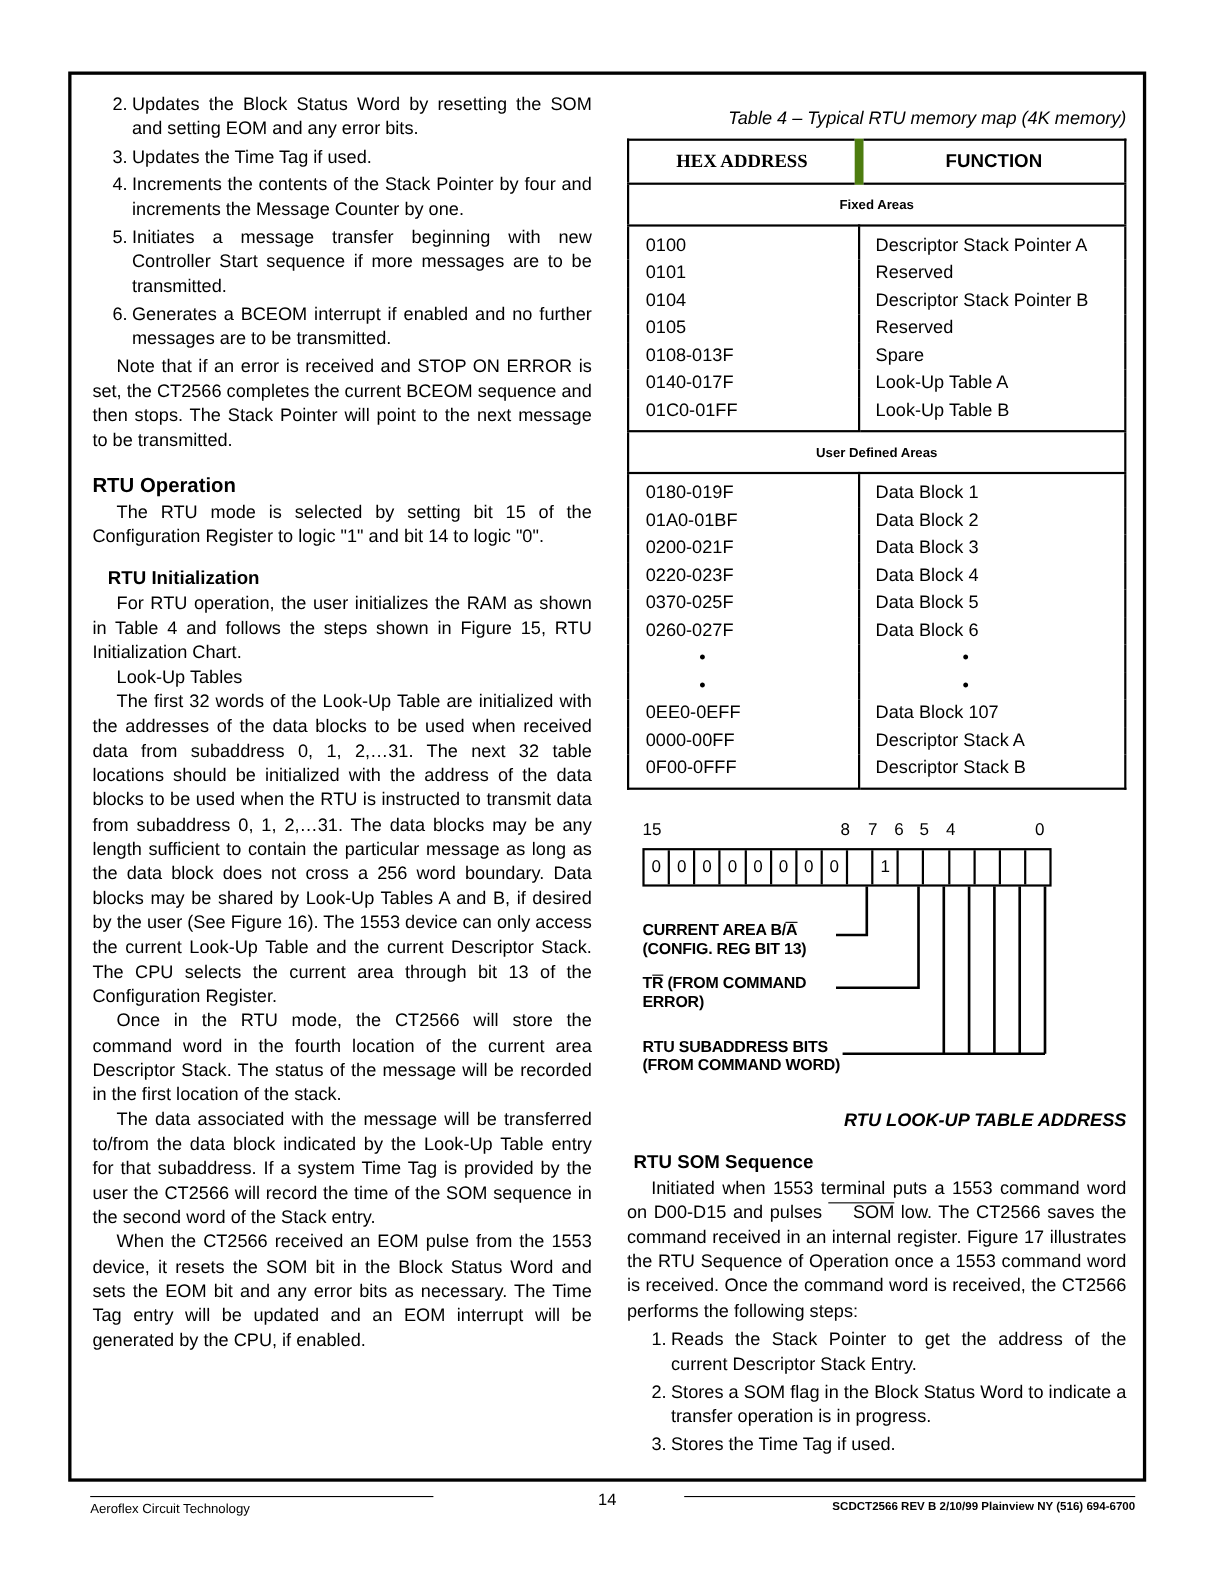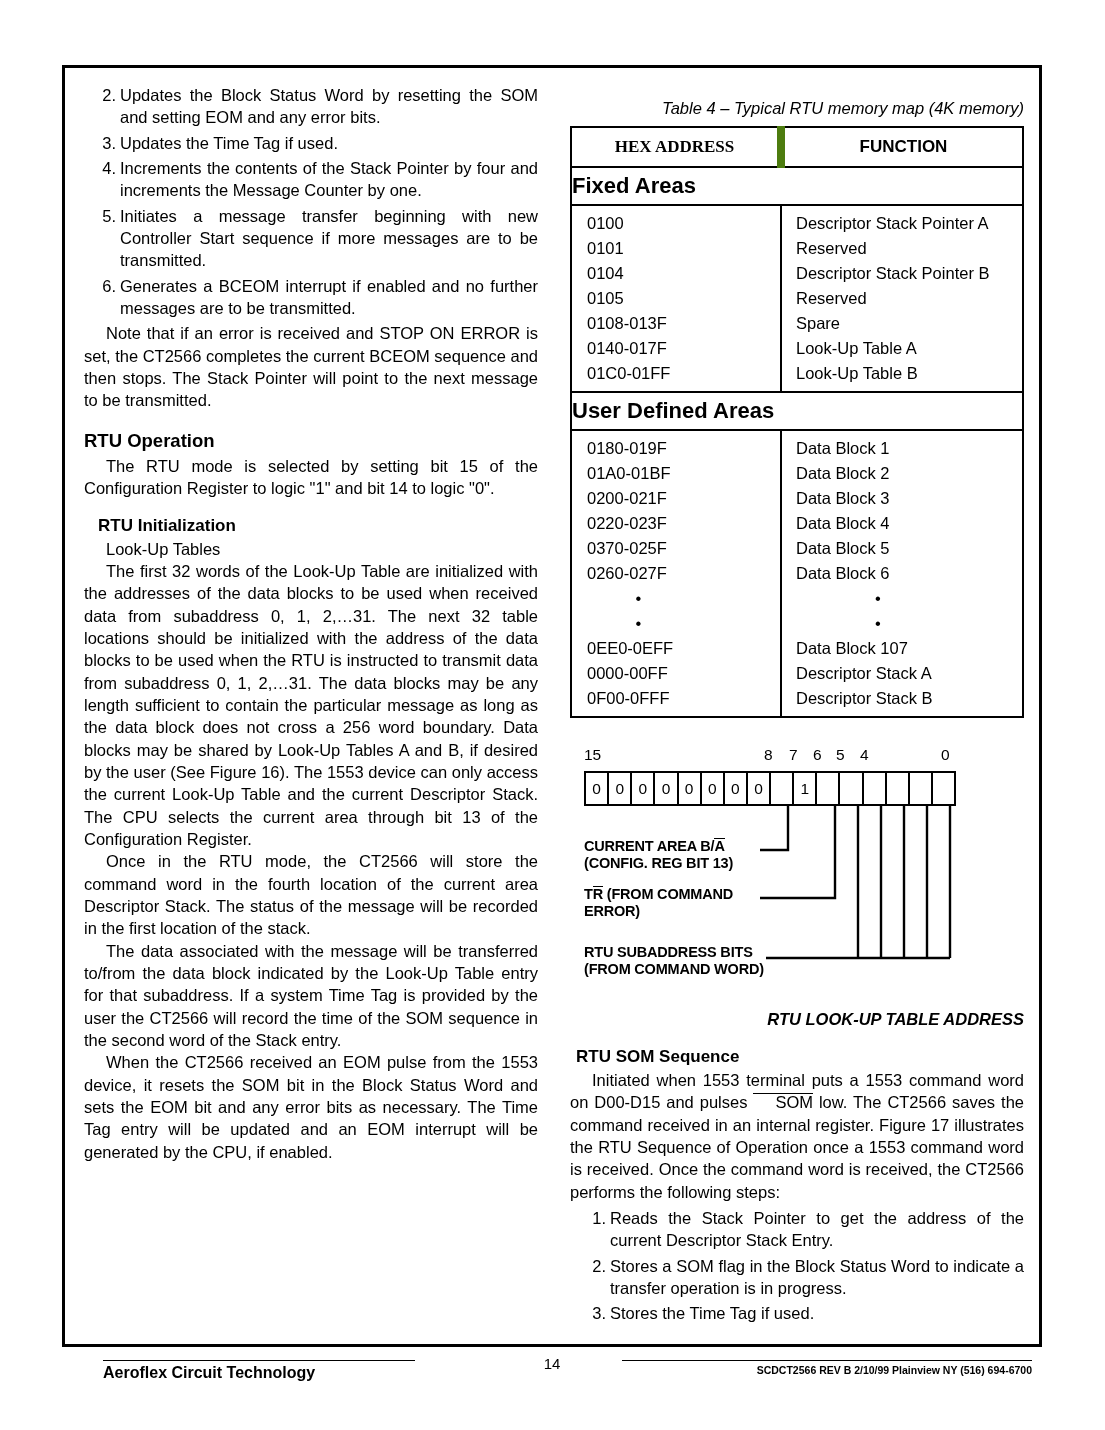--- a/index.html
+++ b/index.html
@@ -117,23 +117,23 @@
   }
   table.memmap .hdr th {
     font-size: 17px;
     font-weight: bold;
     text-align: center;
     height: 38px;
     border-bottom: 2.5px solid #000;
   }
   table.memmap .hdr th.c1 { border-right: 8px solid #4d7c0f; width: 205px; font-family: Liberation Serif, serif; }
   table.memmap .secrow td {
-    font-size: 22px;
-    font-weight: bold;
-    text-align: left;
+    font-size: 12px;
+    font-weight: bold;
+    text-align: center;
     height: 36px;
     border-bottom: 2.5px solid #000;
     border-top: 2.5px solid #000;
   }
   table.memmap tr.datarow td {
     font-size: 16.5px;
     height: 25px;
     line-height: 25px;
   }
   table.memmap tr.datarow td.c1 {
@@ -222,26 +222,26 @@
   
   #footer {
     position: absolute;
     left: 62px;
     top: 1355px;
     width: 980px;
     height: 34px;
   }
   #footer .f-left {
     position: absolute;
-    left: 41px;
+    left: 20px;
     top: 5px;
     width: 312px;
     border-top: 1.6px solid #000;
-    font-size: 16px;
-    font-weight: bold;
+    font-size: 12px;
+    font-weight: normal;
     padding-top: 3px;
   }
   #footer .f-center {
     position: absolute;
     left: 0;
     top: 0;
     width: 980px;
     text-align: center;
     font-size: 15px;
   }
@@ -288,20 +288,21 @@
         <span>Generates a BCEOM interrupt if enabled and no further messages are to be transmitted.</span>
       </li>
     </ol>
 
     <p class="body">Note that if an error is received and STOP ON ERROR is set, the CT2566 completes the current BCEOM sequence and then stops. The Stack Pointer will point to the next message to be transmitted.</p>
 
     <h2 class="head">RTU Operation</h2>
     <p class="body">The RTU mode is selected by setting bit 15 of the Configuration Register to logic "1" and bit 14 to logic "0".</p>
 
     <h3 class="subhead">RTU Initialization</h3>
+    <p class="body">For RTU operation, the user initializes the RAM as shown in Table 4 and follows the steps shown in Figure 15, RTU Initialization Chart.</p>
     <p class="plain-line">Look-Up Tables</p>
     <p class="body">The first 32 words of the Look-Up Table are initialized with the addresses of the data blocks to be used when received data from subaddress 0, 1, 2,…31. The next 32 table locations should be initialized with the address of the data blocks to be used when the RTU is instructed to transmit data from subaddress 0, 1, 2,…31. The data blocks may be any length sufficient to contain the particular message as long as the data block does not cross a 256 word boundary. Data blocks may be shared by Look-Up Tables A and B, if desired by the user (See Figure 16). The 1553 device can only access the current Look-Up Table and the current Descriptor Stack. The CPU selects the current area through bit 13 of the Configuration Register.</p>
     <p class="body">Once in the RTU mode, the CT2566 will store the command word in the fourth location of the current area Descriptor Stack. The status of the message will be recorded in the first location of the stack.</p>
     <p class="body">The data associated with the message will be transferred to/from the data block indicated by the Look-Up Table entry for that subaddress. If a system Time Tag is provided by the user the CT2566 will record the time of the SOM sequence in the second word of the Stack entry.</p>
     <p class="body">When the CT2566 received an EOM pulse from the 1553 device, it resets the SOM bit in the Block Status Word and sets the EOM bit and any error bits as necessary. The Time Tag entry will be updated and an EOM interrupt will be generated by the CPU, if enabled.</p>
   </div>
 
   <div class="col">
 
     <div class="table-caption">Table 4 – Typical RTU memory map (4K memory)</div>

